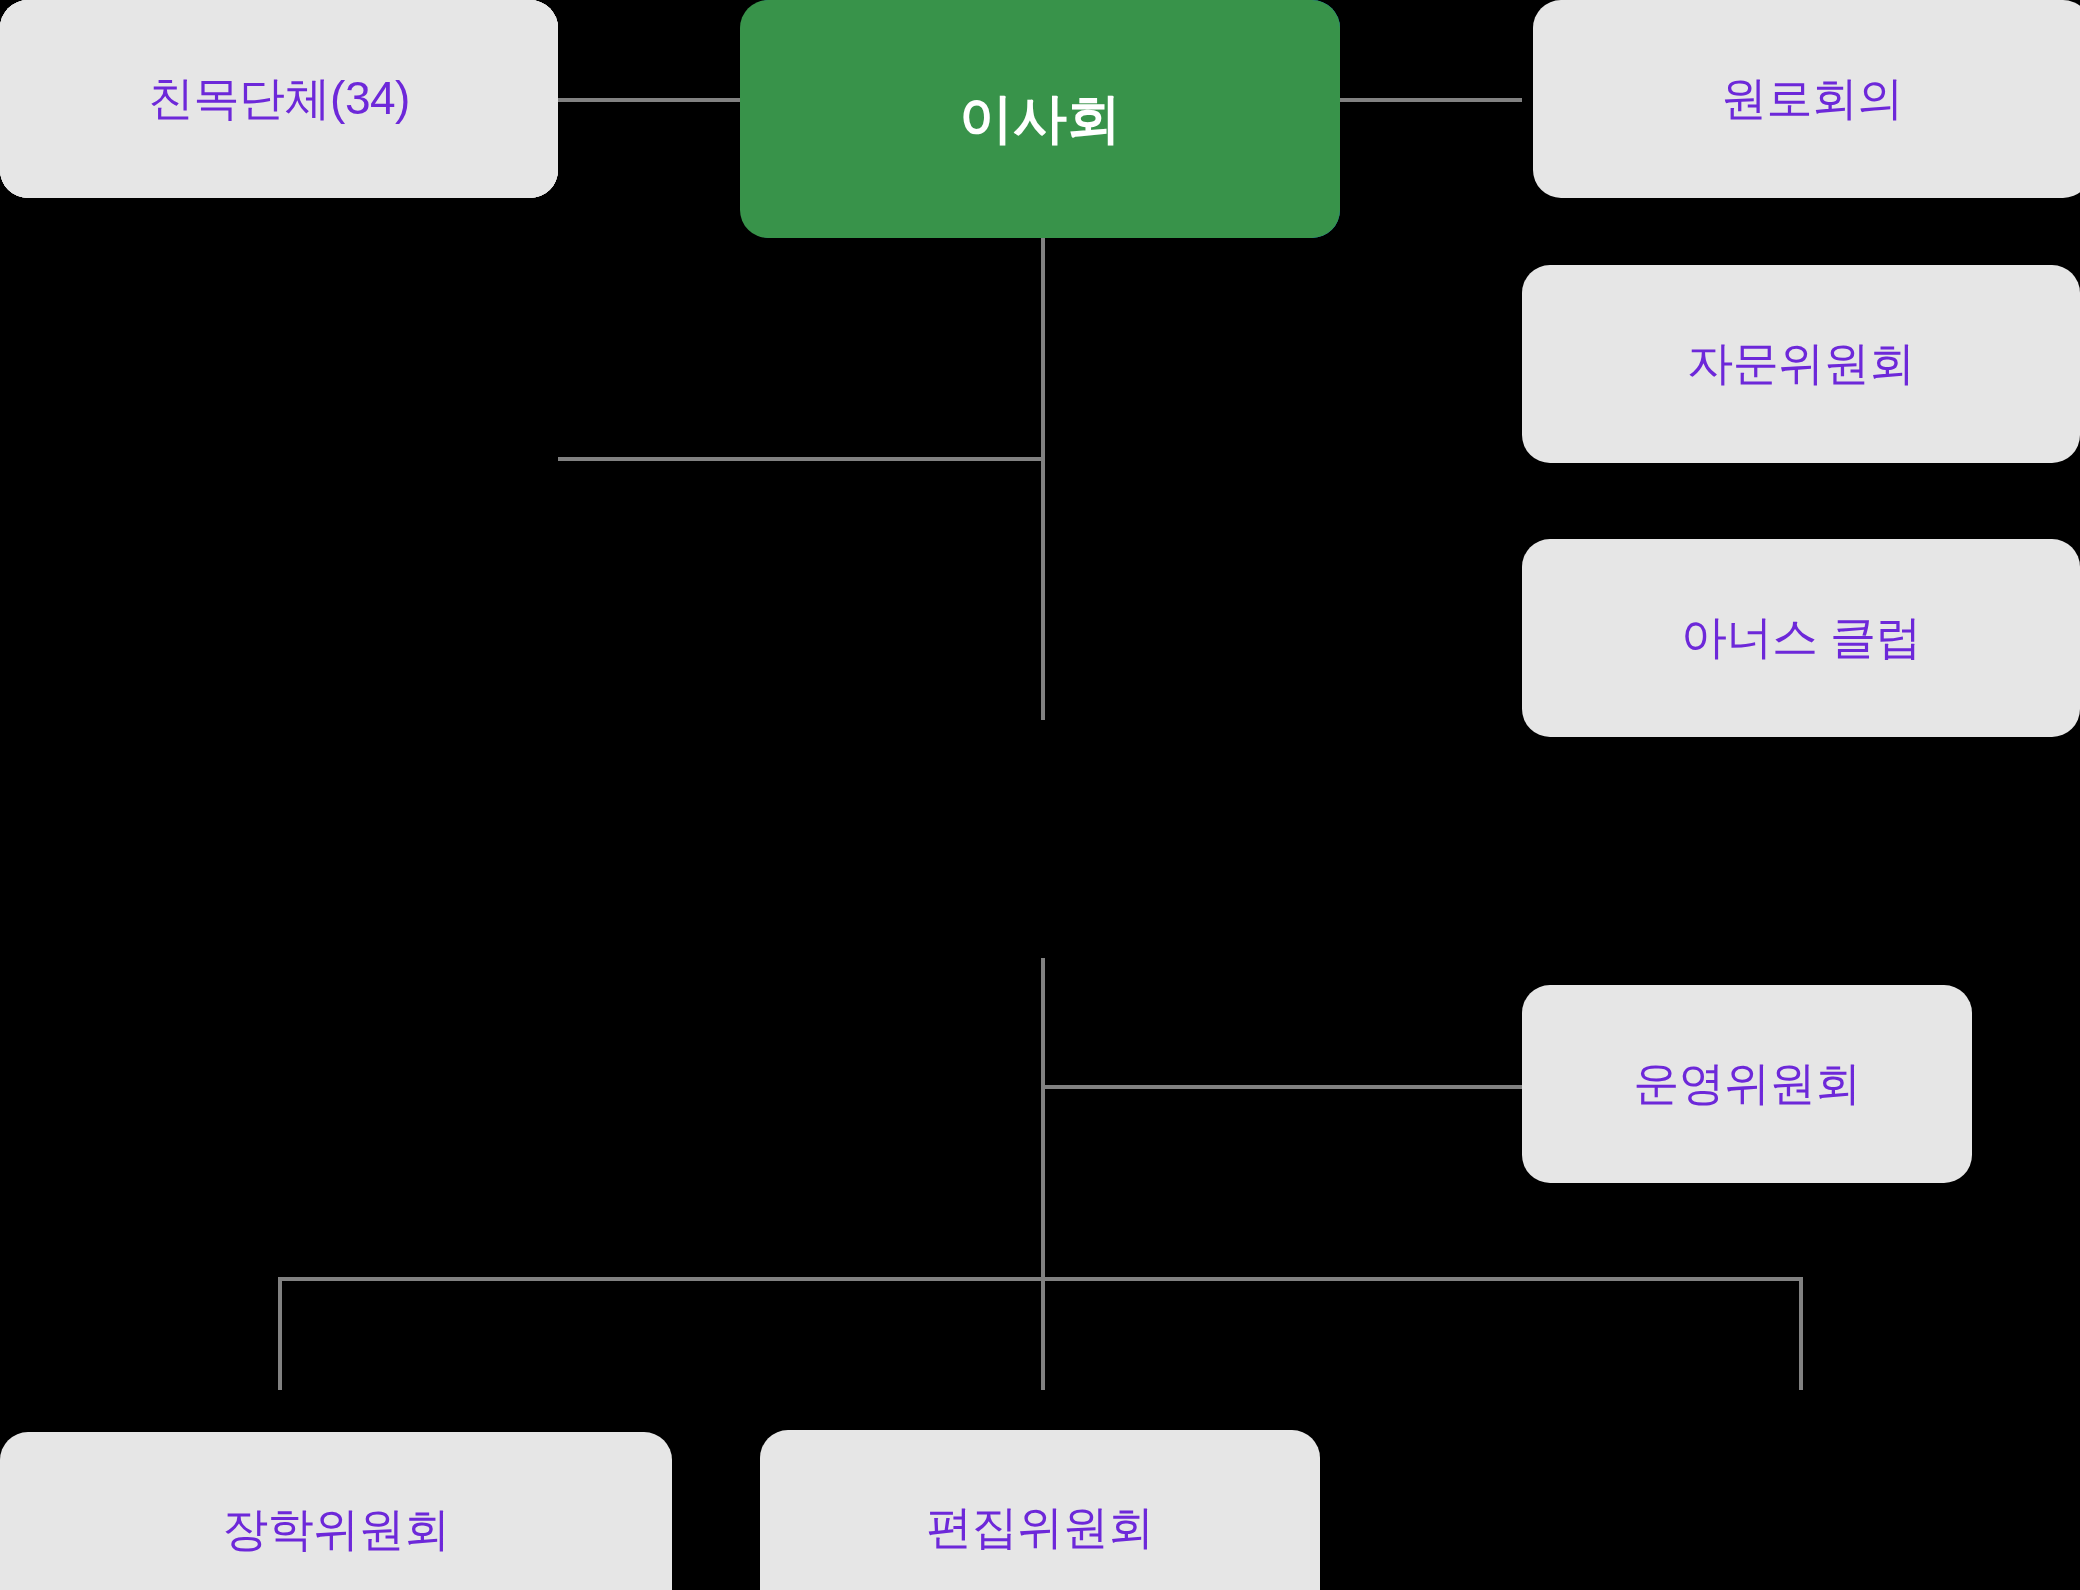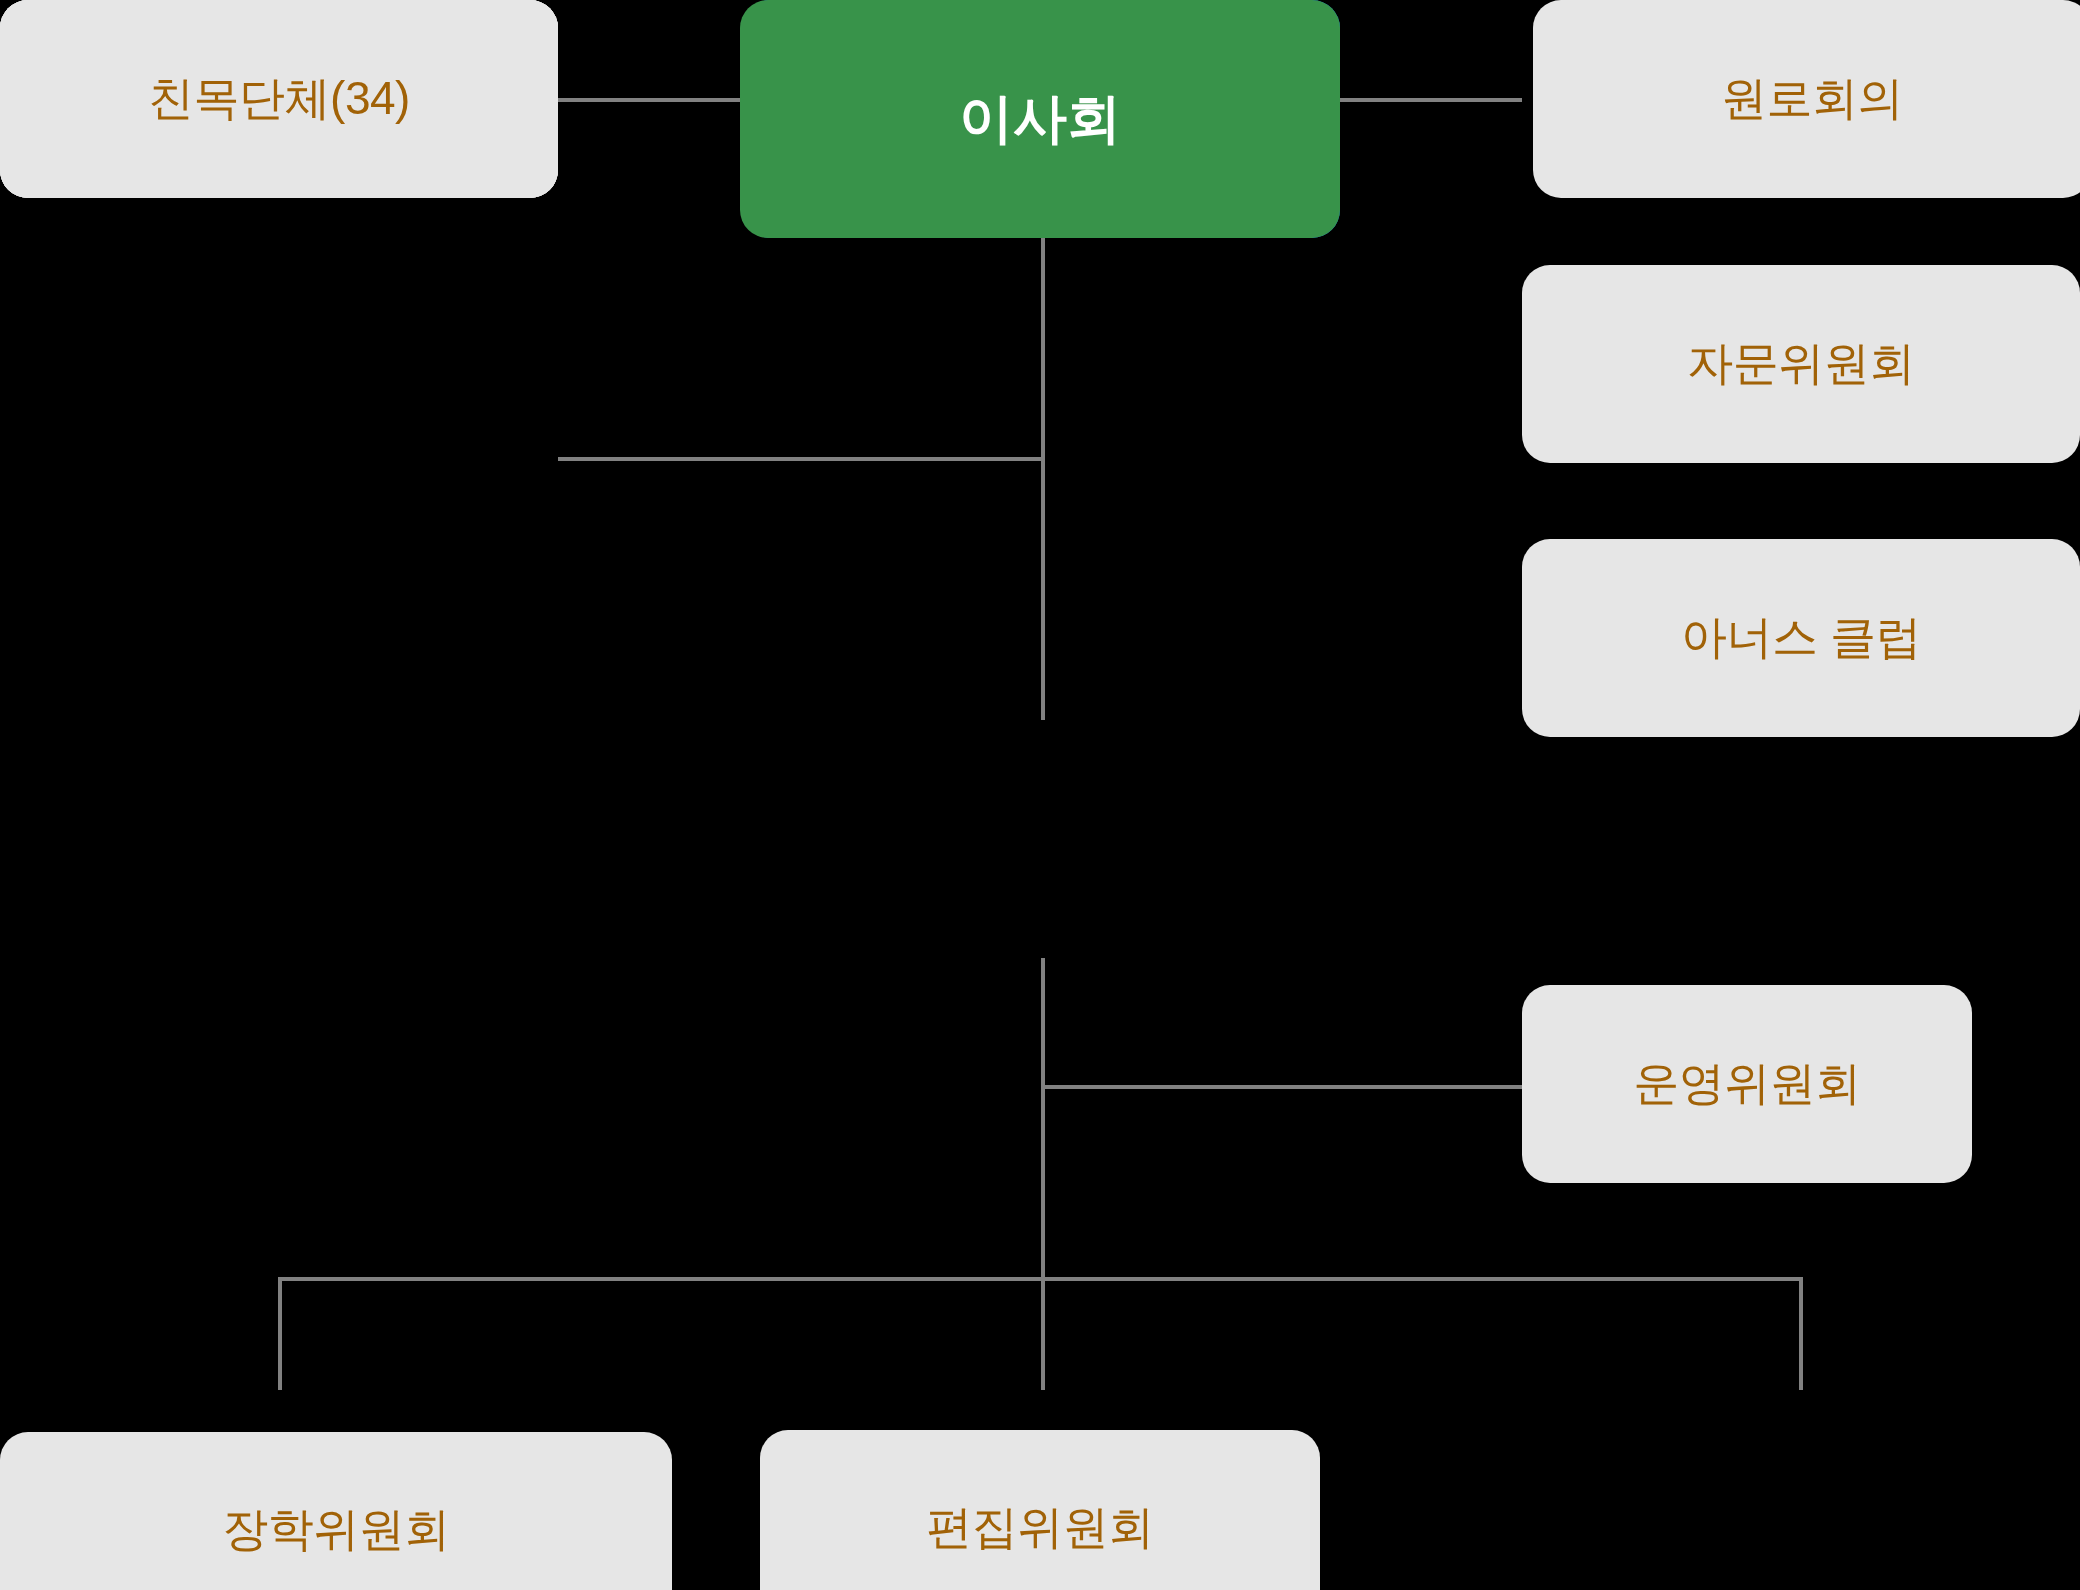--- a/index.html
+++ b/index.html
@@ -19,21 +19,21 @@
     position:absolute;
     display:flex;
     align-items:center;
     justify-content:center;
     border-radius:28px;
     box-sizing:border-box;
     text-align:center;
   }
   .node.gray{
     background:#E6E6E6;
-    color:#a16207;
+    color:#6d28d9;
     font-size:46px;
     font-weight:500;
     letter-spacing:-0.5px;
   }
   .node.blue{
     background:#1573E8;
     color:#FFFFFF;
     font-size:54px;
     font-weight:700;
   }

